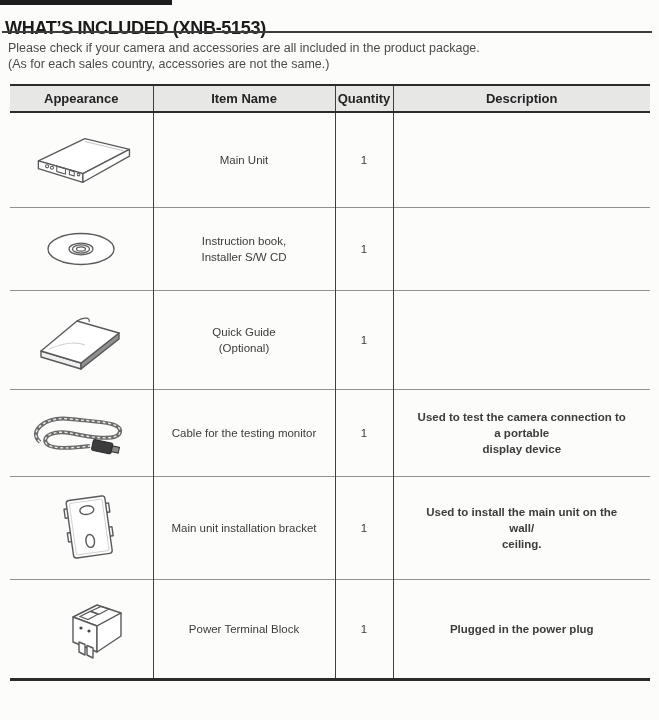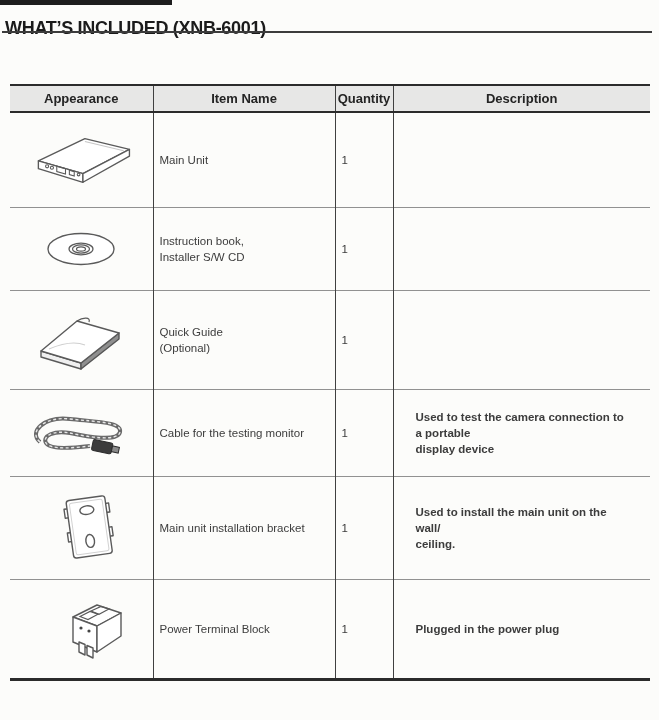--- a/index.html
+++ b/index.html
@@ -63,41 +63,44 @@
     font-size: 13px;
     font-weight: bold;
     color: #242424;
     border-bottom: 2px solid var(--border-dark, #2b2b2b);
     padding: 0;
   }
   th + th, td + td { border-left: 1px solid #404040; }
   tbody tr + tr td { border-top: 1px solid #919191; }
 
   td {
+    text-align: center;
     vertical-align: middle;
     font-size: 11.5px;
     color: #3c3c3c;
     line-height: 16px;
     padding: 2px 6px;
     white-space: pre-line;
   }
   td.cell-desc { padding: 2px 22px; font-weight: bold; }
   td.cell-appearance { padding: 0; }
   .item-icon { display: flex; align-items: center; justify-content: center; }
   .item-icon svg { display: block; }
 </style>
 </head>
 <body>
 
 <div class="artifact-bar"></div>
 
-<h1 class="page-title">WHAT’S INCLUDED (XNB-6001)</h1>
+<h1 class="page-title">WHAT’S INCLUDED (XNB-5153)</h1>
 <div class="title-rule"></div>
 
 <div class="intro">
+  <p>Please check if your camera and accessories are all included in the product package.</p>
+  <p>(As for each sales country, accessories are not the same.)</p>
 </div>
 
 <table class="accessories">
   <colgroup>
       <col class="c1">
       <col class="c2">
       <col class="c3">
       <col class="c4">
     </colgroup>
   <thead>

